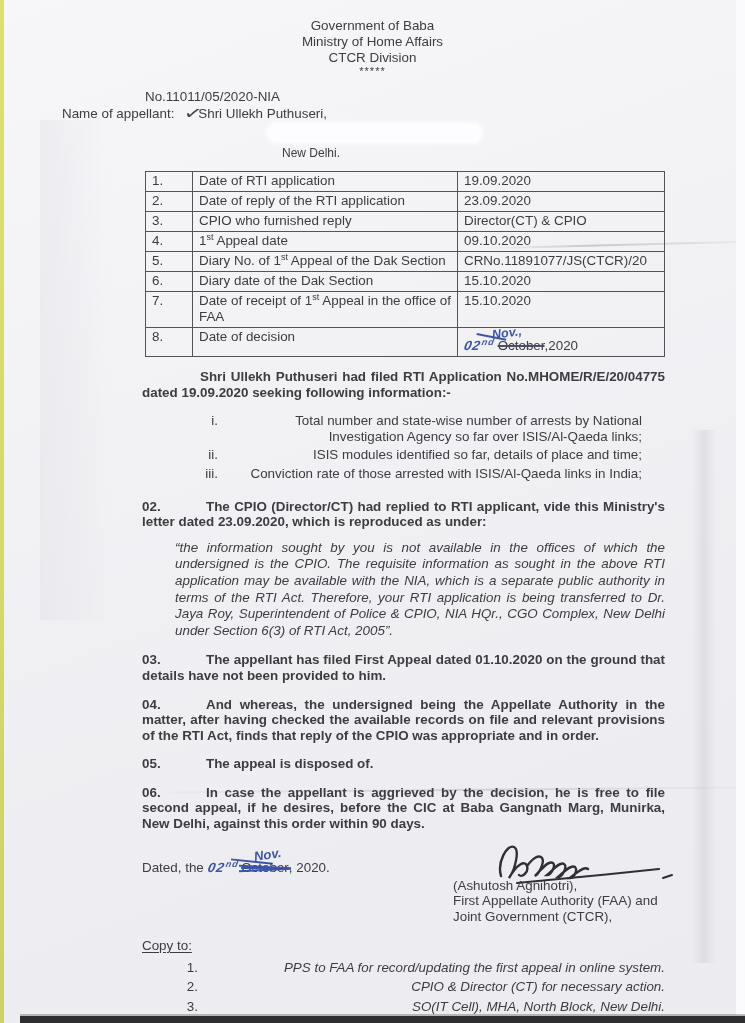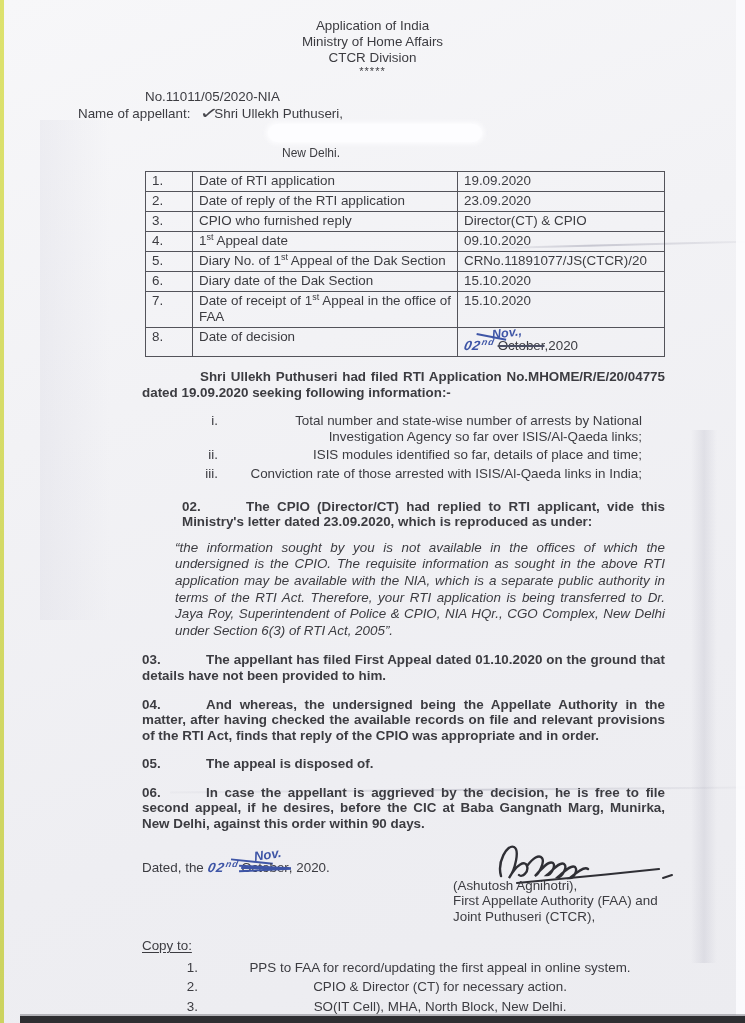--- a/index.html
+++ b/index.html
@@ -21,21 +21,21 @@
   .crease-2{position:absolute;top:789px;left:170px;width:575px;height:2px;transform:rotate(-.5deg);
     background:linear-gradient(to right,rgba(140,140,158,.05),rgba(138,138,156,.3) 55%,rgba(140,140,158,.05));z-index:4;}
   .shade-right{position:absolute;top:430px;bottom:60px;right:28px;width:26px;
     background:linear-gradient(to right,rgba(170,170,185,0),rgba(165,165,182,.22),rgba(170,170,185,0));z-index:3;}
   .shade-mid{position:absolute;top:120px;left:40px;width:70px;height:500px;
     background:linear-gradient(to right,rgba(210,210,222,.25),rgba(210,210,222,0));z-index:2;}
 
   .doc-header{padding-top:18px;text-align:center;font-size:13.4px;line-height:16px;}
   .doc-header .stars{font-size:11px;line-height:10px;letter-spacing:1px;}
   .ref-line{margin:13px 0 0 145px;font-size:13.4px;}
-  .appellant-line{margin:2px 0 0 78px;font-size:13.4px;display:flex;align-items:baseline;position:relative;z-index:6;}
+  .appellant-line{margin:2px 0 0 62px;font-size:13.4px;display:flex;align-items:baseline;position:relative;z-index:6;}
   .app-label{display:inline-block;width:113px;}
   .tick{display:inline-block;color:#46464c;font-size:17px;line-height:10px;
     transform:rotate(6deg) scaleX(1.35);transform-origin:bottom left;margin:0 1px 0 8px;}
   .redact{position:relative;z-index:6;margin:3px 0 0 268px;width:214px;height:18px;border-radius:9px;
     background:#fdfdff;box-shadow:0 0 5px 2px rgba(253,253,255,.95);}
   .city-line{margin:4px 0 0 282px;font-size:12px;}
 
   table.meta-table{margin:11px 0 0 145px;width:520px;border-collapse:collapse;font-size:13.4px;
     color:#3c3c41;position:relative;z-index:6;}
   table.meta-table td{border:1px solid #53535a;padding:1px 6px 2px 6px;line-height:16px;vertical-align:top;}
@@ -71,38 +71,38 @@
   .hw-above-dated{position:absolute;top:-13px;left:112px;font-size:13px;transform:rotate(-9deg);
     color:#3e55a6;font-style:italic;font-weight:bold;}
   .hw-above-dated::before{content:"";position:absolute;left:-24px;top:11px;width:42px;height:2.4px;
     background:#3e55a6;transform:rotate(15deg);}
   .sig-block{width:230px;text-align:left;line-height:15.5px;margin-right:-18px;}
   .sig-svg{display:block;margin:0 6px -10px auto;}
   .copy-to{margin-top:14px;}
   .copy-label{text-decoration:underline;text-underline-offset:2px;}
   .copy-list{margin-top:6px;display:grid;grid-template-columns:56px 1fr;row-gap:4px;}
   .cp-num{text-align:right;}
-  .cp-text{padding-left:17px;text-align:center;}
+  .cp-text{padding-left:17px;text-align:right;font-style:italic;}
 </style>
 </head>
 <body>
 
 <div class="page">
 
   <div class="shade-mid"></div>
   <div class="shade-right"></div>
   <div class="crease-1"></div>
   <div class="crease-2"></div>
   <div class="right-light"></div>
   <div class="left-edge"></div>
   <div class="bottom-edge-soft"></div>
   <div class="bottom-edge"></div>
 
   <header class="doc-header">
-    <div>Application of India</div>
+    <div>Government of Baba</div>
     <div>Ministry of Home Affairs</div>
     <div>CTCR Division</div>
     <div class="stars">*****</div>
   </header>
 
   <div class="ref-line">No.11011/05/2020-NIA</div>
 
   <div class="appellant-line">
     <span class="app-label">Name of appellant:</span>
     <span class="tick">✓</span>
@@ -167,21 +167,21 @@
 
     <div class="rti-list">
       <div class="li-num">i.</div>
       <div class="li-text">Total number and state-wise number of arrests by National Investigation Agency so far over ISIS/Al-Qaeda links;</div>
       <div class="li-num">ii.</div>
       <div class="li-text">ISIS modules identified so far, details of place and time;</div>
       <div class="li-num">iii.</div>
       <div class="li-text">Conviction rate of those arrested with ISIS/Al-Qaeda links in India;</div>
     </div>
 
-    <p class="npara" style="margin-top:17px;margin-left:40px;"><span class="pnum">02.</span><span>The CPIO (Director/CT) had replied to RTI applicant, vide this Ministry's letter dated 23.09.2020, which is reproduced as under:</span></p>
+    <p class="npara" style="margin-top:17px;"><span class="pnum">02.</span><span>The CPIO (Director/CT) had replied to RTI applicant, vide this Ministry's letter dated 23.09.2020, which is reproduced as under:</span></p>
 
     <div class="quote">“the information sought by you is not available in the offices of which the undersigned is the CPIO. The requisite information as sought in the above RTI application may be available with the NIA, which is a separate public authority in terms of the RTI Act. Therefore, your RTI application is being transferred to Dr. Jaya Roy, Superintendent of Police &amp; CPIO, NIA HQr., CGO Complex, New Delhi under Section 6(3) of RTI Act, 2005”.</div>
 
     <p class="npara"><span class="pnum">03.</span><span>The appellant has filed First Appeal dated 01.10.2020 on the ground that details have not been provided to him.</span></p>
 
     <p class="npara"><span class="pnum">04.</span><span>And whereas, the undersigned being the Appellate Authority in the matter, after having checked the available records on file and relevant provisions of the RTI Act, finds that reply of the CPIO was appropriate and in order.</span></p>
 
     <p class="npara"><span class="pnum">05.</span><span>The appeal is disposed of.</span></p>
 
     <p class="npara"><span class="pnum">06.</span><span>In case the appellant is aggrieved by the decision, he is free to file second appeal, if he desires, before the CIC at Baba Gangnath Marg, Munirka, New Delhi, against this order within 90 days.</span></p>
@@ -194,21 +194,21 @@
         <span class="scribbled">October</span><span>, 2020.</span>
       </div>
       <div class="sig-block">
         <svg class="sig-svg" width="190" height="52" viewBox="0 0 190 52">
           <path d="M14 40 C10 26 20 8 27 11 C33 14 28 34 22 42 C30 28 38 24 40 30 C42 36 35 42 32 39 M40 30 C46 22 52 18 55 22 C58 26 52 38 48 40 C55 32 62 24 66 27 C69 30 64 39 60 39 C66 34 73 25 77 28 C81 31 75 41 71 41 C77 36 84 28 88 31 C91 34 87 42 83 42 C89 37 97 30 101 33" stroke="#2f2f35" stroke-width="2.4" fill="none" stroke-linecap="round"></path>
           <path d="M30 47 C75 43 125 38 172 33" stroke="#2f2f35" stroke-width="2.2" fill="none" stroke-linecap="round"></path>
           <path d="M176 42 l9 -3" stroke="#2f2f35" stroke-width="2" fill="none" stroke-linecap="round"></path>
         </svg>
         <div>(Ashutosh Agnihotri),</div>
         <div>First Appellate Authority (FAA) and</div>
-        <div>Joint Puthuseri (CTCR),</div>
+        <div>Joint Government (CTCR),</div>
       </div>
     </div>
 
     <div class="copy-to">
       <div class="copy-label">Copy to:</div>
       <div class="copy-list">
         <div class="cp-num">1.</div>
         <div class="cp-text">PPS to FAA for record/updating the first appeal in online system.</div>
         <div class="cp-num">2.</div>
         <div class="cp-text">CPIO &amp; Director (CT) for necessary action.</div>

